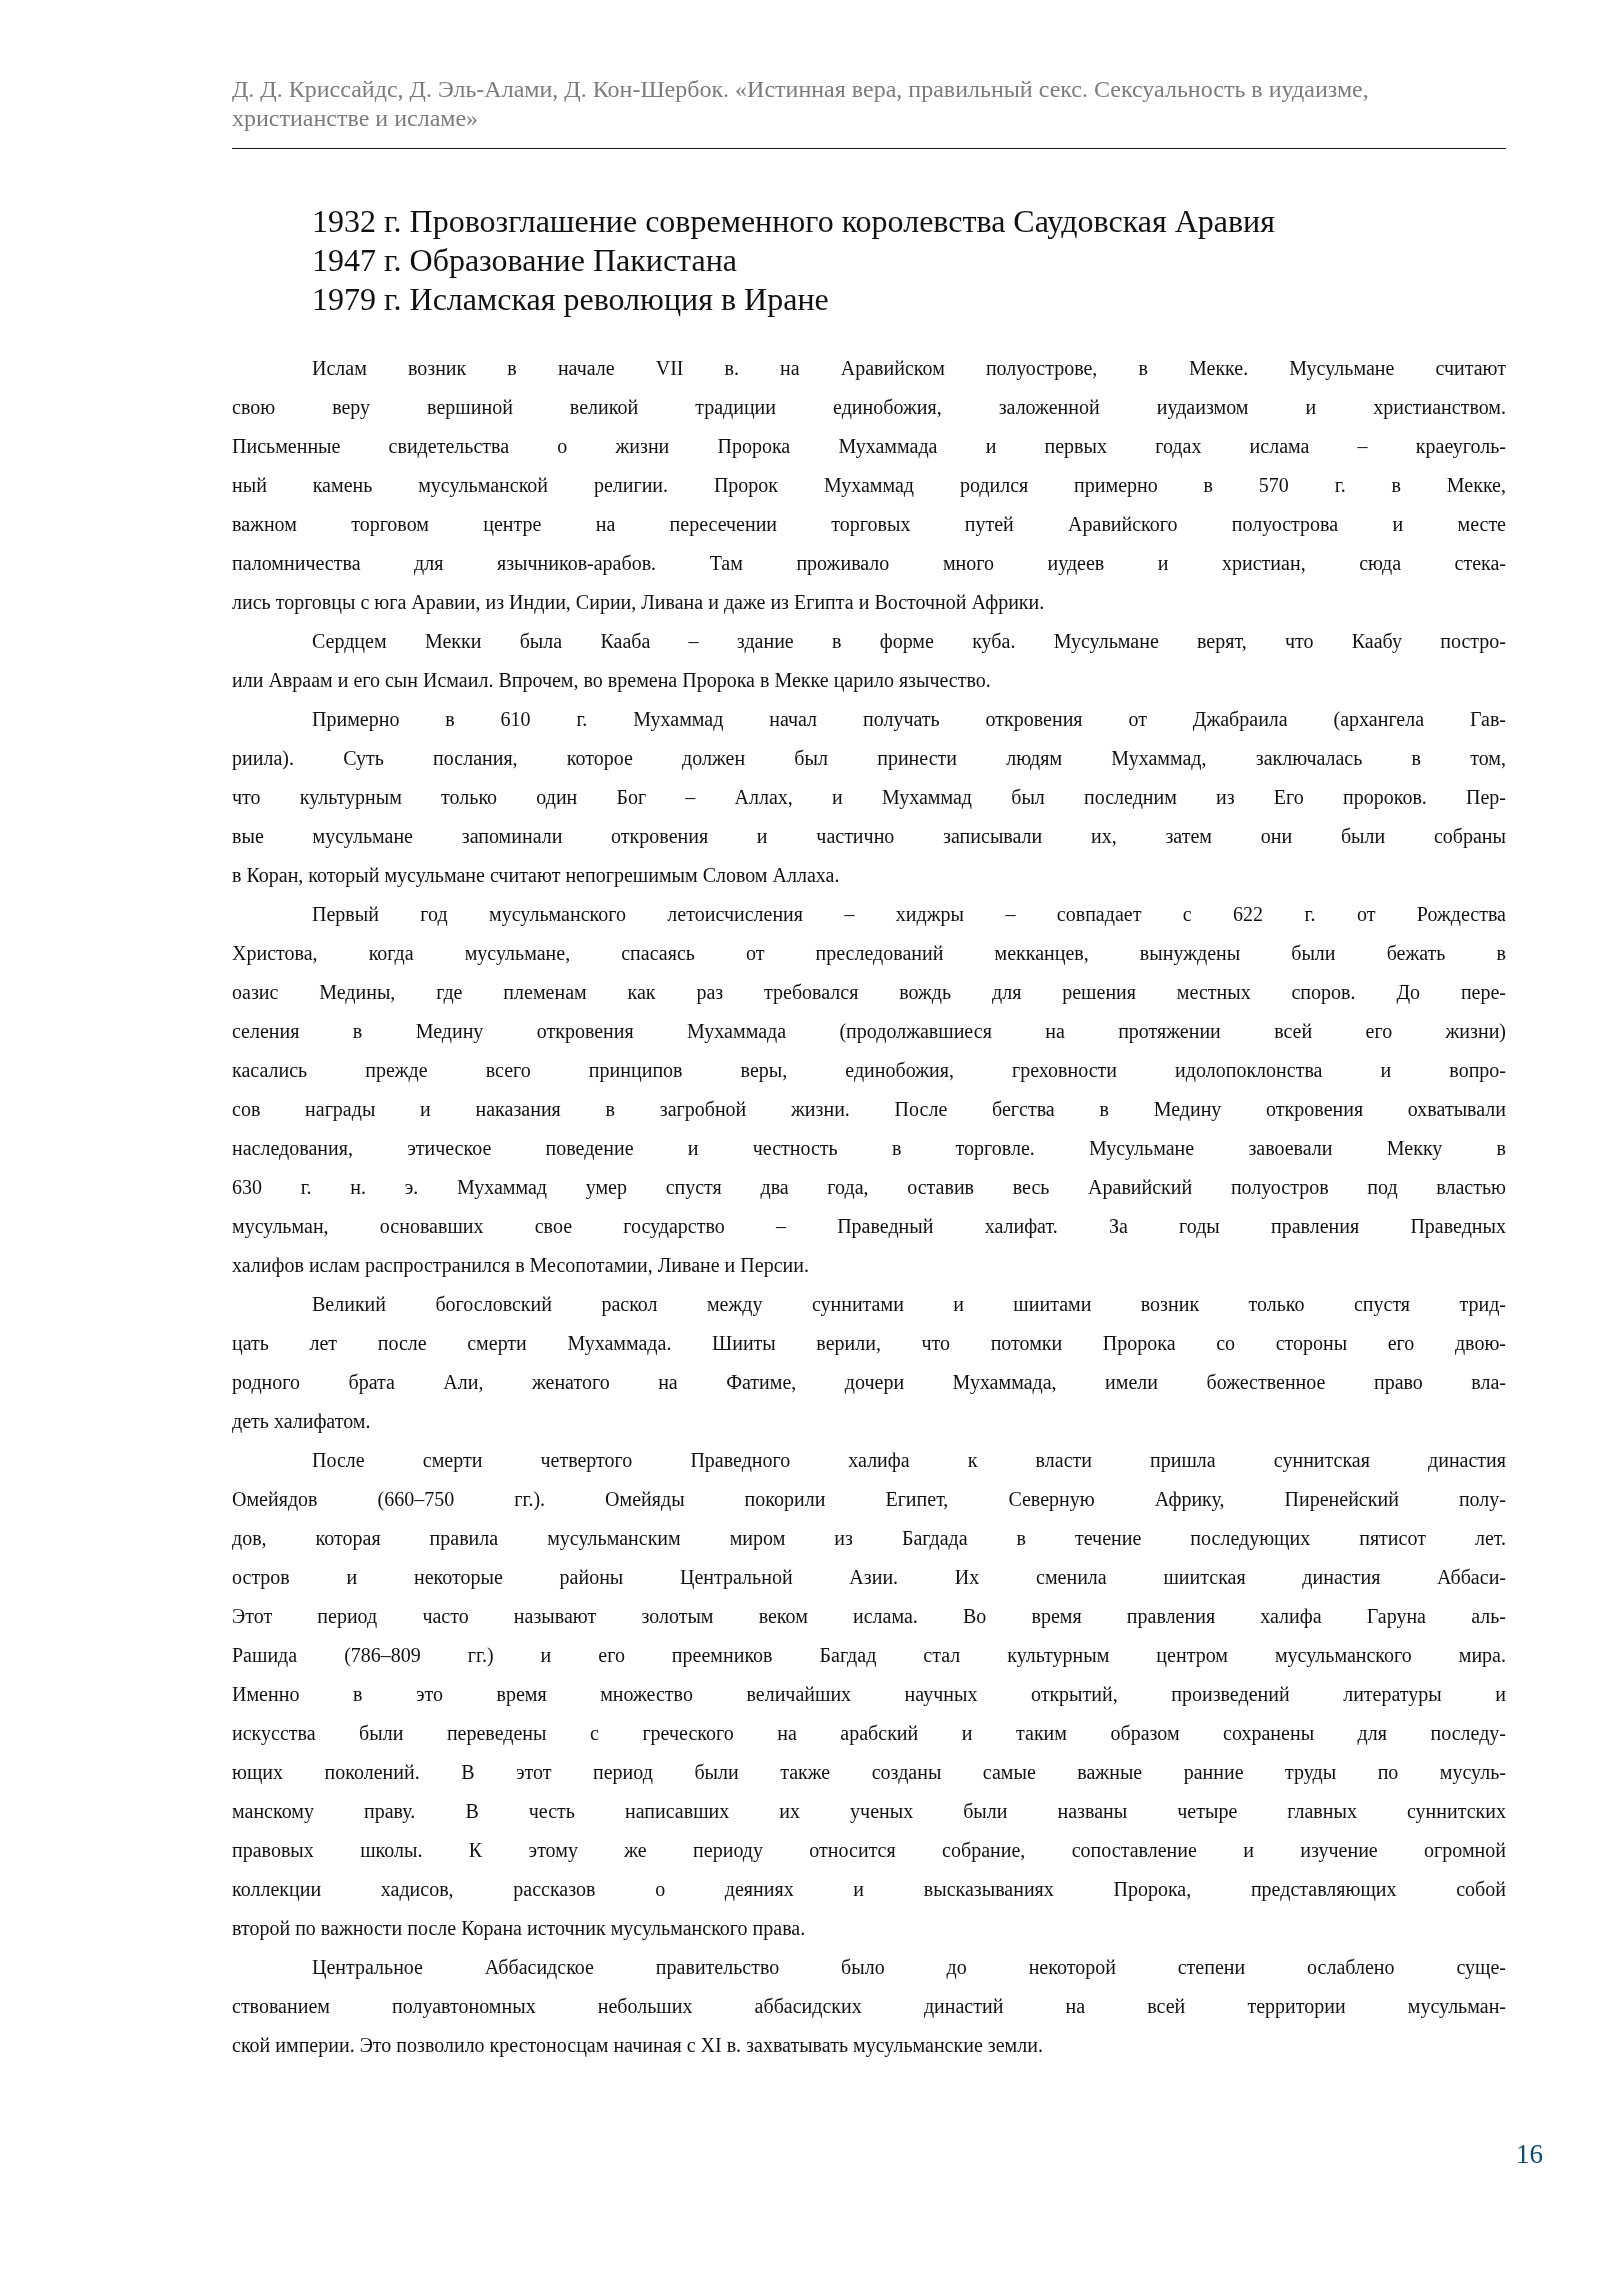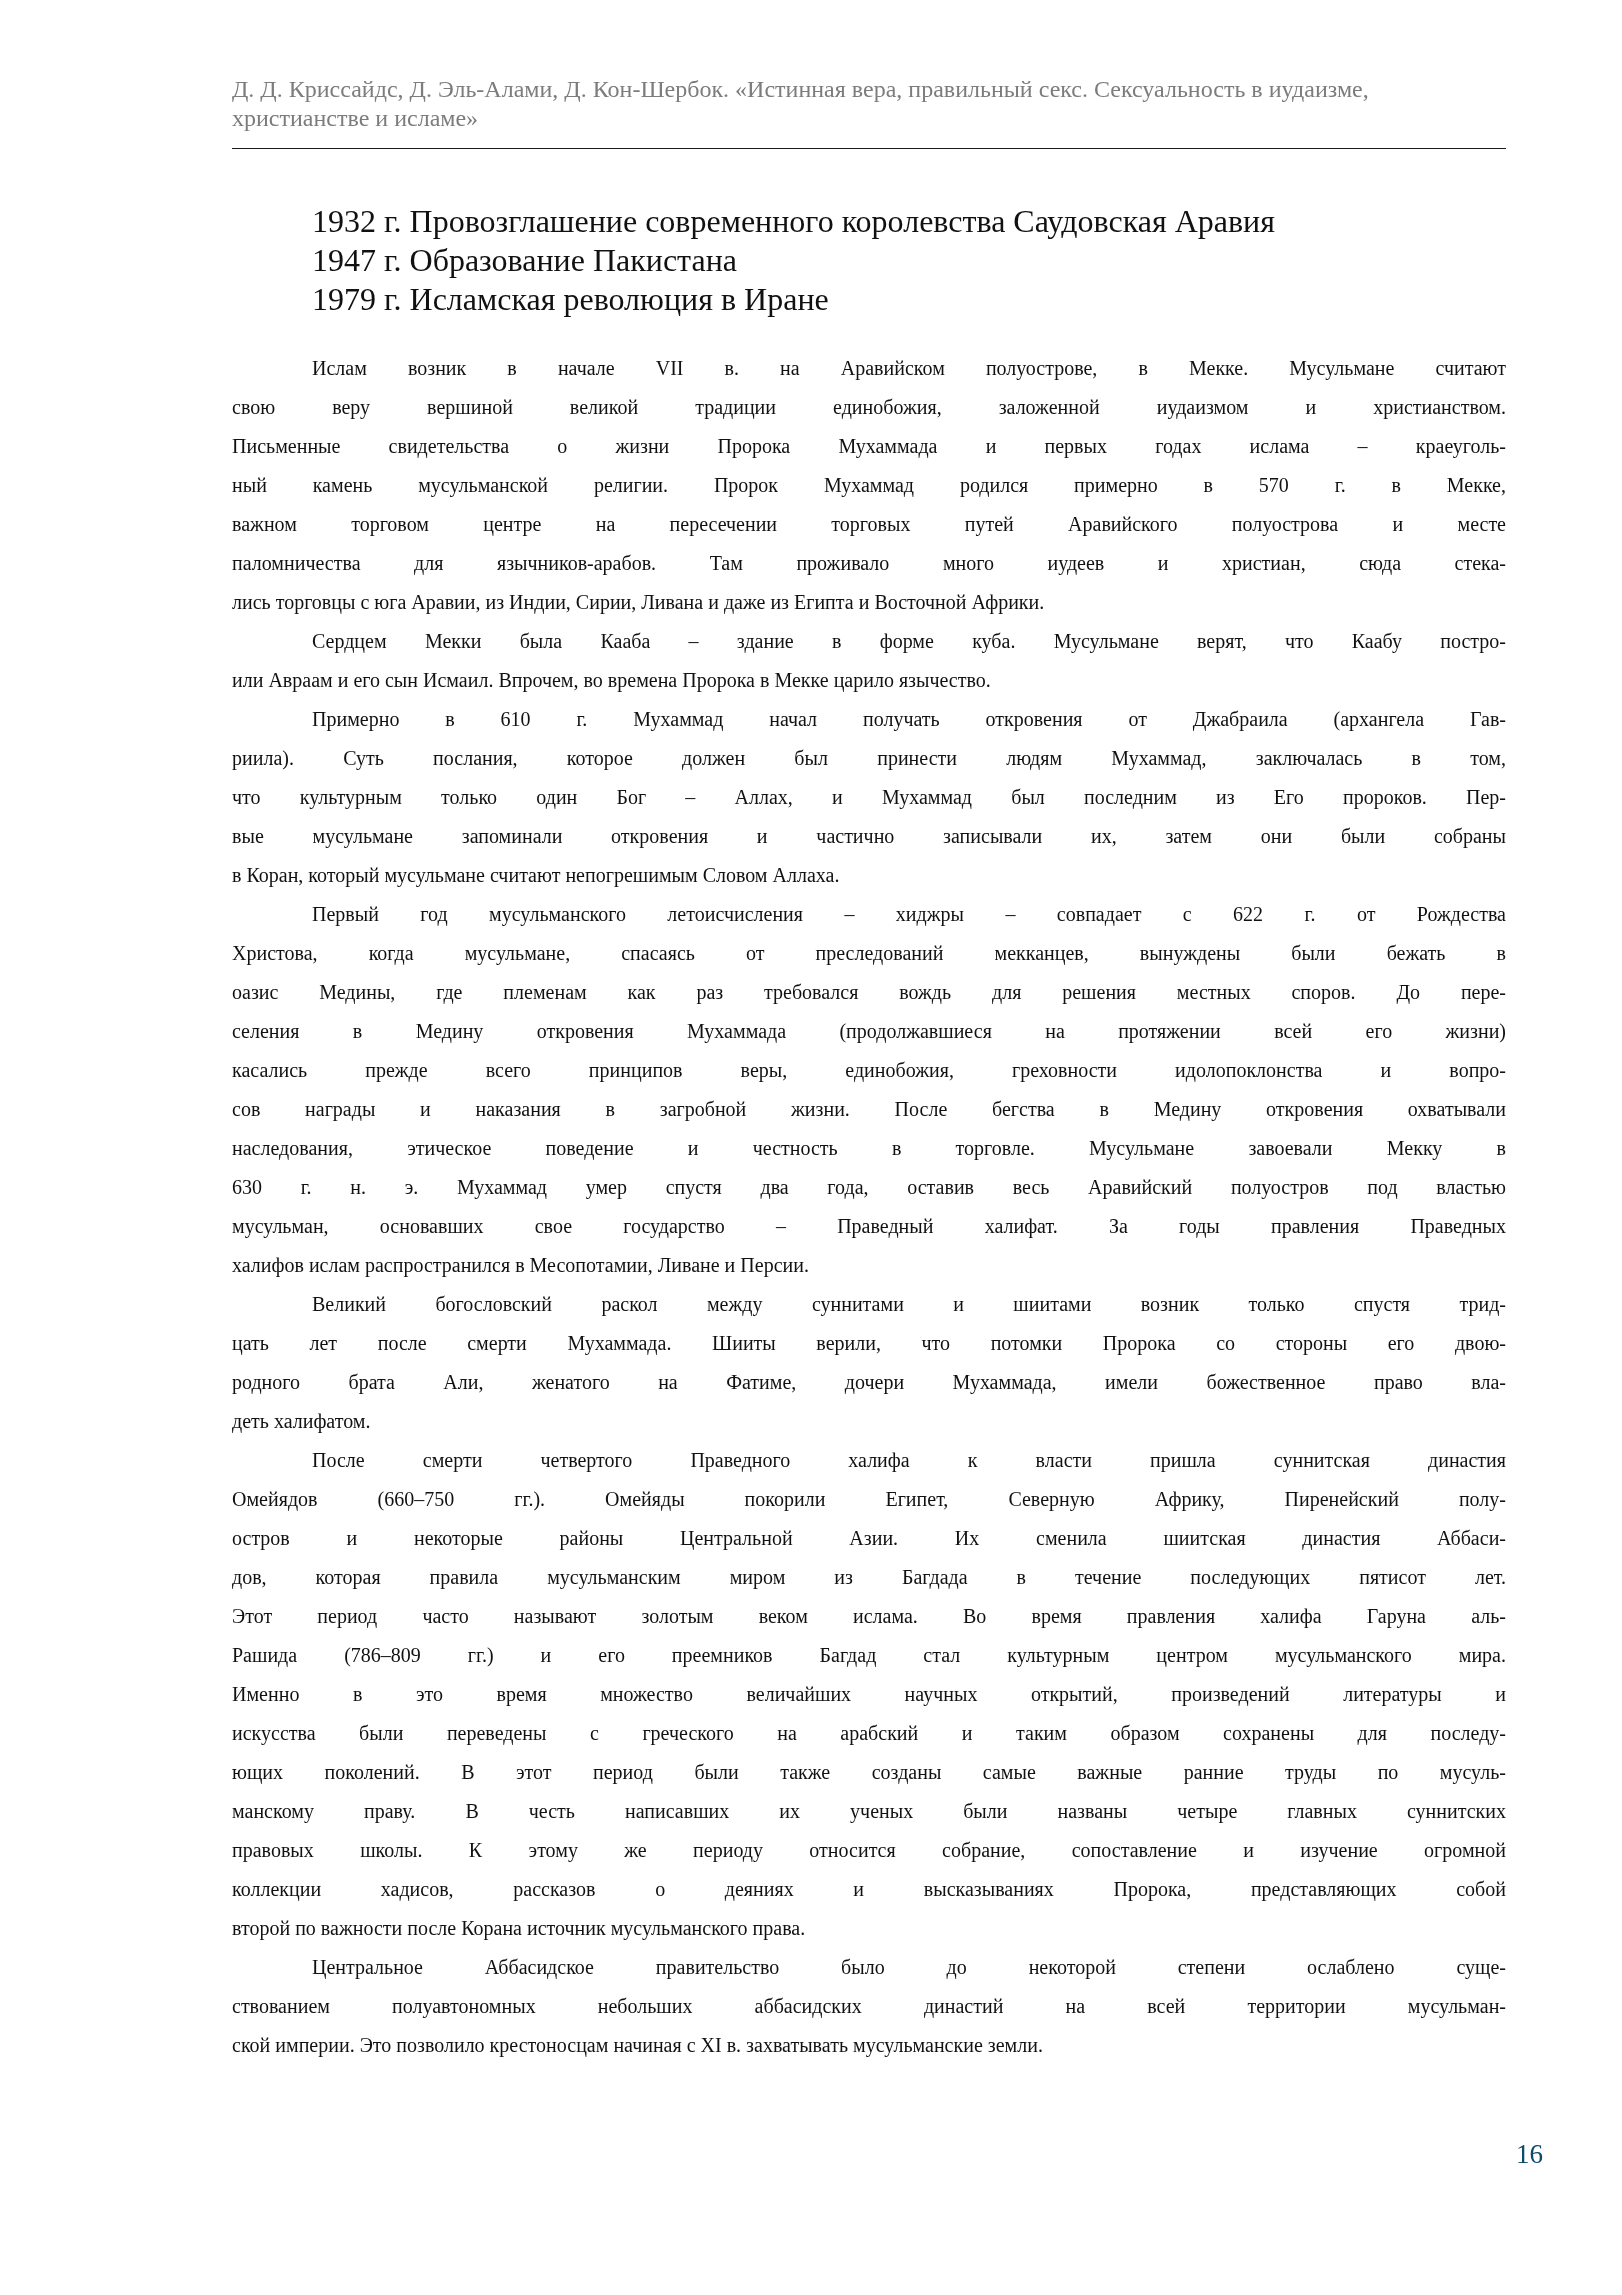--- a/index.html
+++ b/index.html
@@ -84,22 +84,22 @@
       </div>
       <div class="para">
         <span class="line first">Великий богословский раскол между суннитами и шиитами возник только спустя трид-</span>
         <span class="line">цать лет после смерти Мухаммада. Шииты верили, что потомки Пророка со стороны его двою-</span>
         <span class="line">родного брата Али, женатого на Фатиме, дочери Мухаммада, имели божественное право вла-</span>
         <span class="line last">деть халифатом.</span>
       </div>
       <div class="para">
         <span class="line first">После смерти четвертого Праведного халифа к власти пришла суннитская династия</span>
         <span class="line">Омейядов (660–750 гг.). Омейяды покорили Египет, Северную Африку, Пиренейский полу-</span>
+        <span class="line">дов, которая правила мусульманским миром из Багдада в течение последующих пятисот лет.</span>
         <span class="line">остров и некоторые районы Центральной Азии. Их сменила шиитская династия Аббаси-</span>
-        <span class="line">дов, которая правила мусульманским миром из Багдада в течение последующих пятисот лет.</span>
         <span class="line">Этот период часто называют золотым веком ислама. Во время правления халифа Гаруна аль-</span>
         <span class="line">Рашида (786–809 гг.) и его преемников Багдад стал культурным центром мусульманского мира.</span>
         <span class="line">Именно в это время множество величайших научных открытий, произведений литературы и</span>
         <span class="line">искусства были переведены с греческого на арабский и таким образом сохранены для последу-</span>
         <span class="line">ющих поколений. В этот период были также созданы самые важные ранние труды по мусуль-</span>
         <span class="line">манскому праву. В честь написавших их ученых были названы четыре главных суннитских</span>
         <span class="line">правовых школы. К этому же периоду относится собрание, сопоставление и изучение огромной</span>
         <span class="line">коллекции хадисов, рассказов о деяниях и высказываниях Пророка, представляющих собой</span>
         <span class="line last">второй по важности после Корана источник мусульманского права.</span>
       </div>

